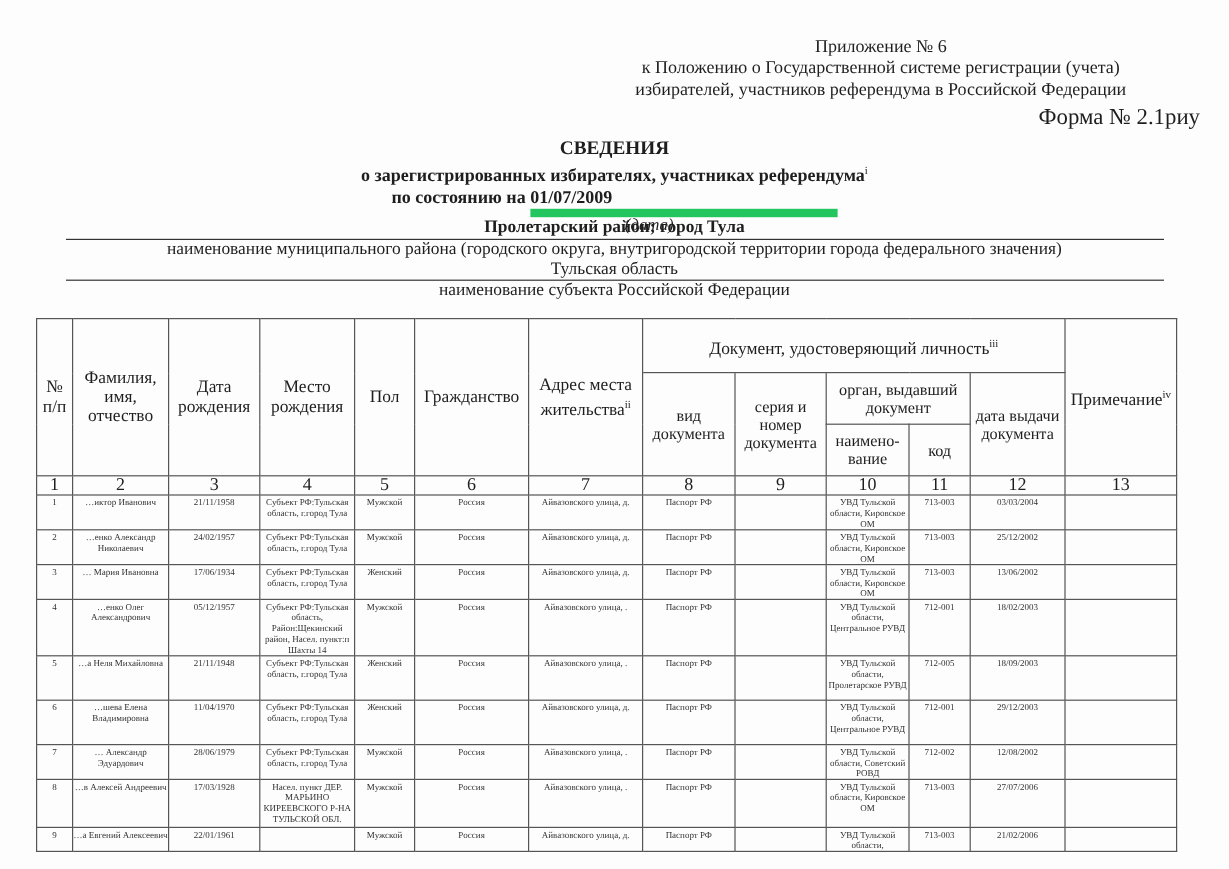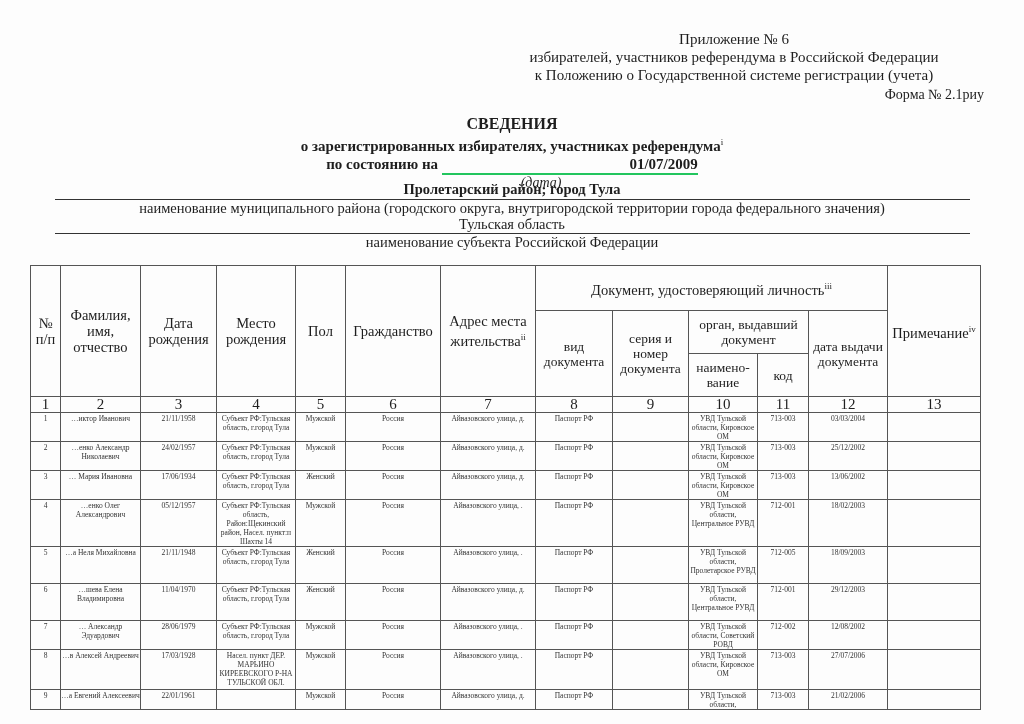--- a/index.html
+++ b/index.html
@@ -4,27 +4,27 @@
 <style>
   html, body { margin:0; padding:0; }
   body {
     width:1024px; height:724px; overflow:hidden;
     background:#fdfdfd;
     font-family:"Liberation Serif", "DejaVu Serif", serif;
     color:#1e1e1e;
     position:relative;
   }
   .right-block { position:absolute; top:30px; left:519px; width:430px; text-align:center; font-size:15px; line-height:18px; }
-  .form-no { position:absolute; top:87px; right:40px; font-size:14px; }
+  .form-no { position:absolute; top:87px; right:24px; font-size:19px; }
   .title-block { position:absolute; top:115px; left:0; width:1024px; text-align:center; }
   .title { font-weight:bold; font-size:16px; line-height:18px; }
   .subtitle { font-weight:bold; font-size:15px; line-height:18px; }
   .sup { font-size:9px; vertical-align:super; font-weight:normal; }
   .date-line { font-weight:bold; font-size:15px; line-height:18px; }
-  .date-val { display:inline-block; width:256px; border-bottom:2px solid #22c55e; text-align:right; }
+  .date-val { display:inline-block; width:256px; border-bottom:7px solid #22c55e; text-align:left; }
   .caption { font-size:14px; line-height:16px; }
   .region-line { position:absolute; left:55px; width:915px; border-top:1.3px solid #333; }
   .region-text { position:absolute; left:0; width:1024px; text-align:center; font-size:14.5px; }
   table.reg {
     position:absolute; top:265px; left:30px;
     border-collapse:collapse; table-layout:fixed;
     width:950px;
   }
   table.reg td, table.reg th {
     border:1px solid #555; padding:0; text-align:center; vertical-align:middle;
@@ -33,22 +33,22 @@
   th.h { font-size:14.5px; line-height:16px; }
   th.hs { font-size:13.5px; line-height:15px; }
   tr.nums td { font-size:15px; height:15px; line-height:15px; }
   tr.data td { font-size:7.5px; line-height:9px; vertical-align:top; padding-top:1px; color:#333; }
 </style>
 </head>
 <body>
 
 <div class="right-block">
   <div>Приложение № 6</div>
+  <div>к Положению о Государственной системе регистрации (учета)</div>
   <div>избирателей, участников референдума в Российской Федерации</div>
-  <div>к Положению о Государственной системе регистрации (учета)</div>
 </div>
 <div class="form-no">Форма № 2.1риу</div>
 
 <div class="title-block">
   <div class="title">СВЕДЕНИЯ</div>
   <div class="subtitle">
     <span>о зарегистрированных избирателях, участниках референдума</span><span class="sup">i</span>
   </div>
   <div class="date-line">
     <span>по состоянию на</span>

